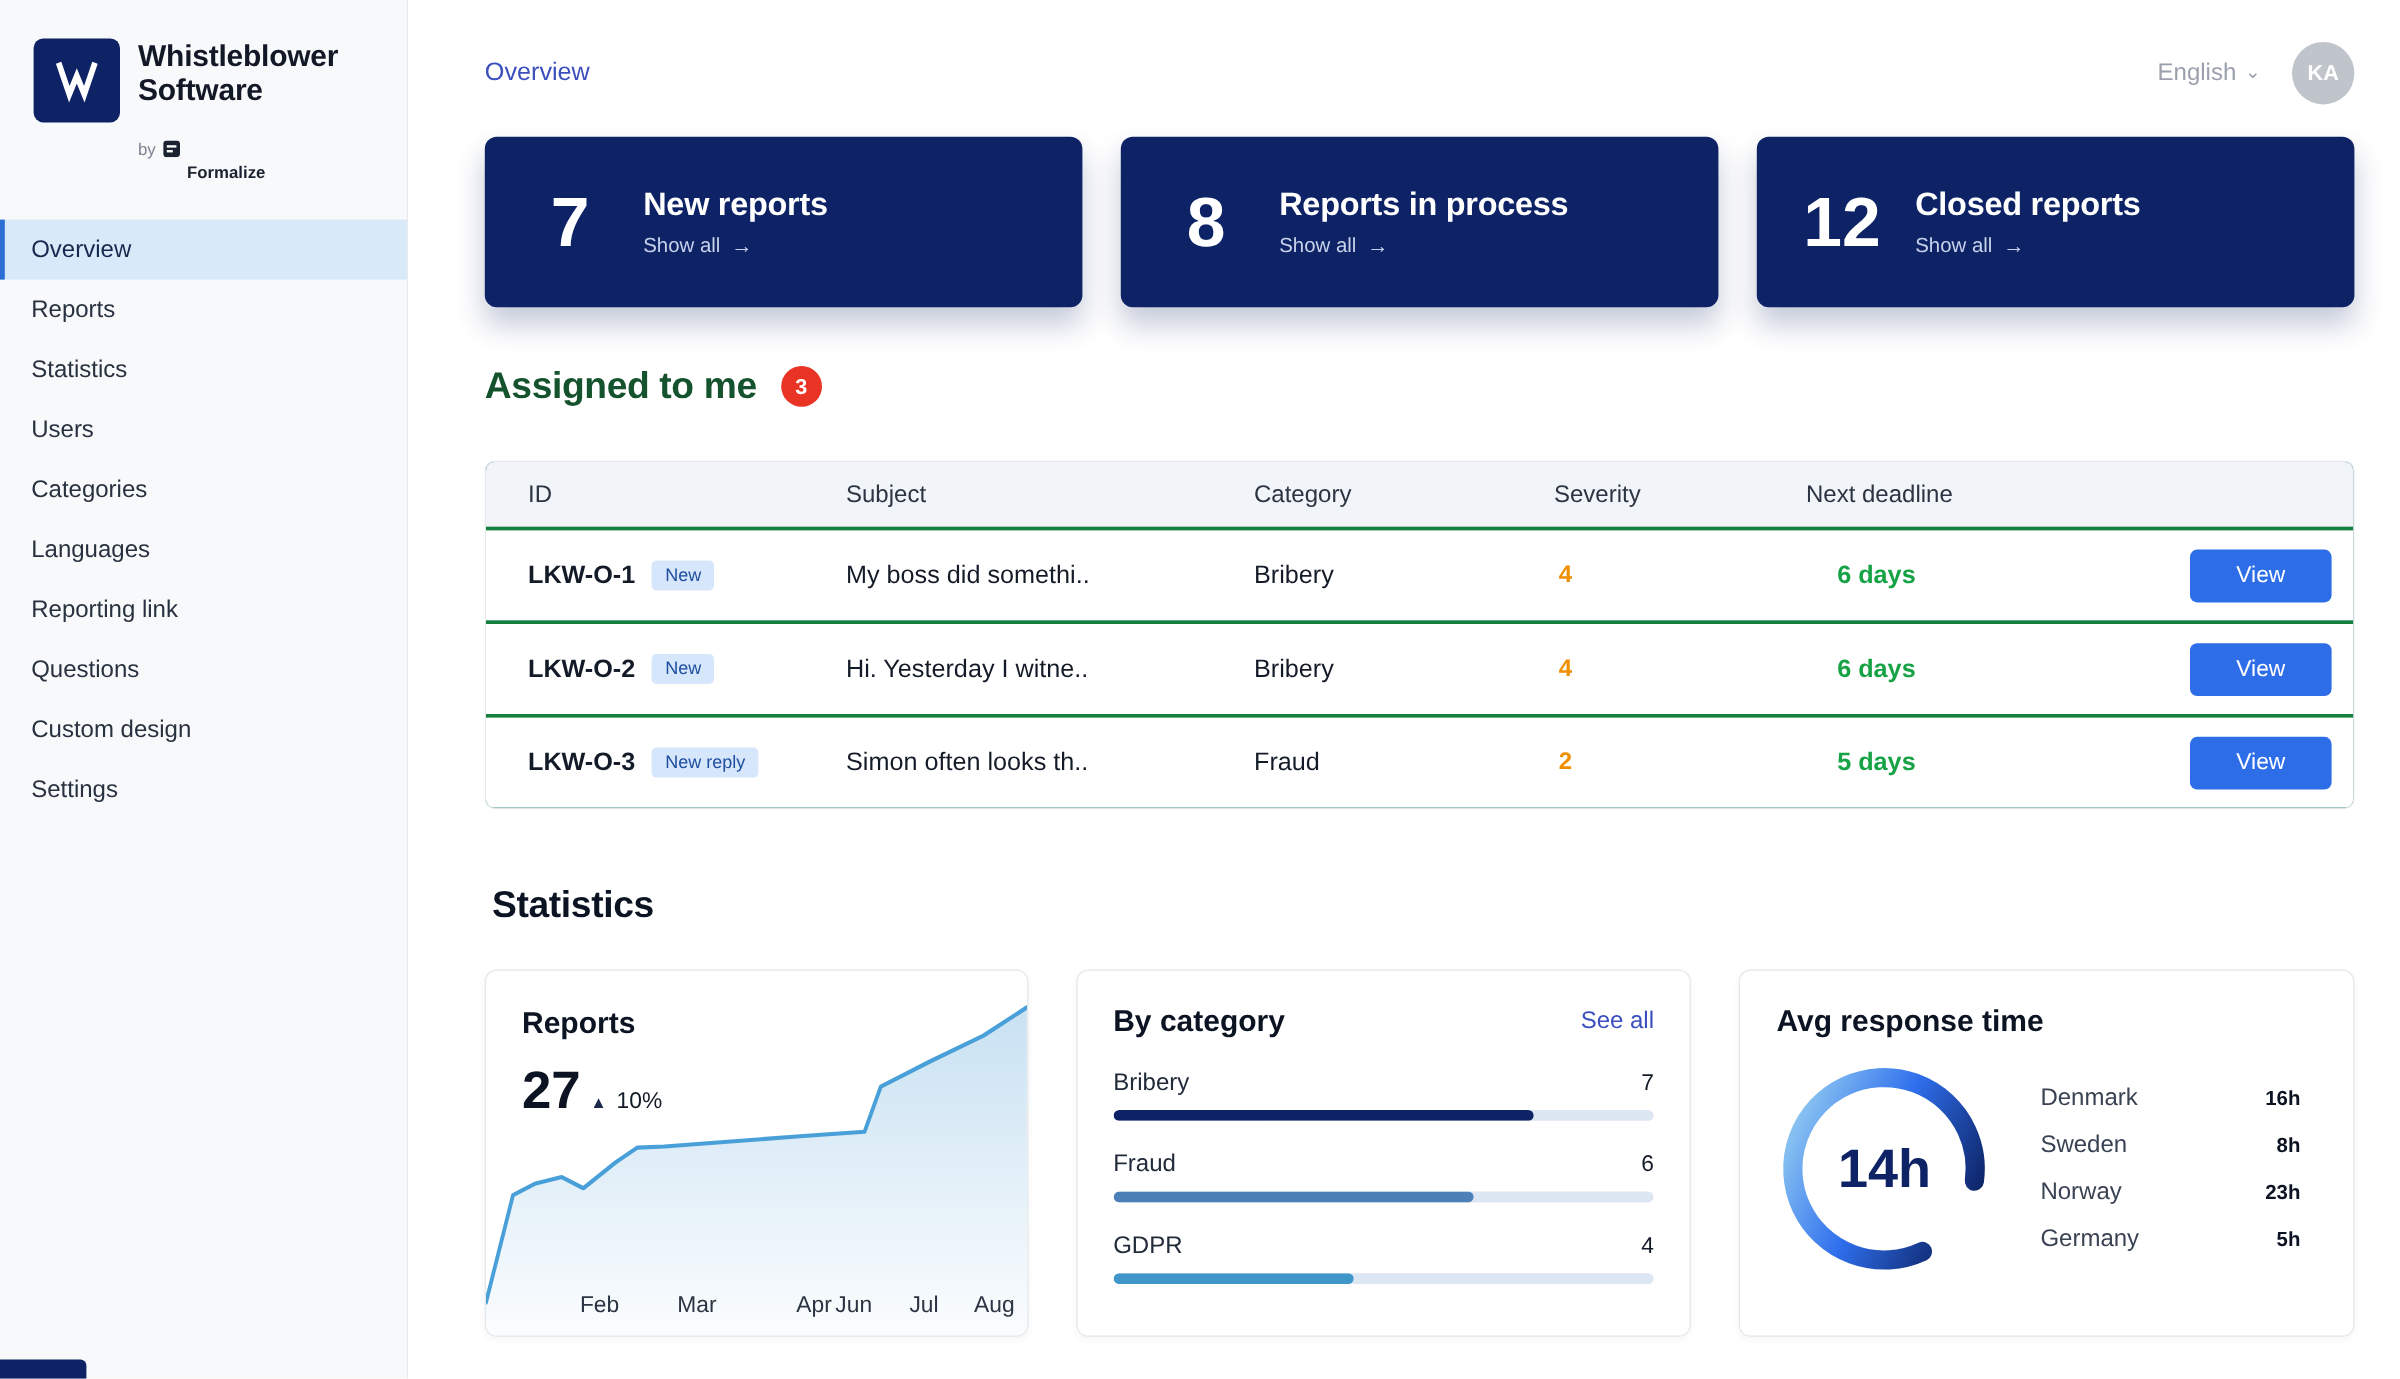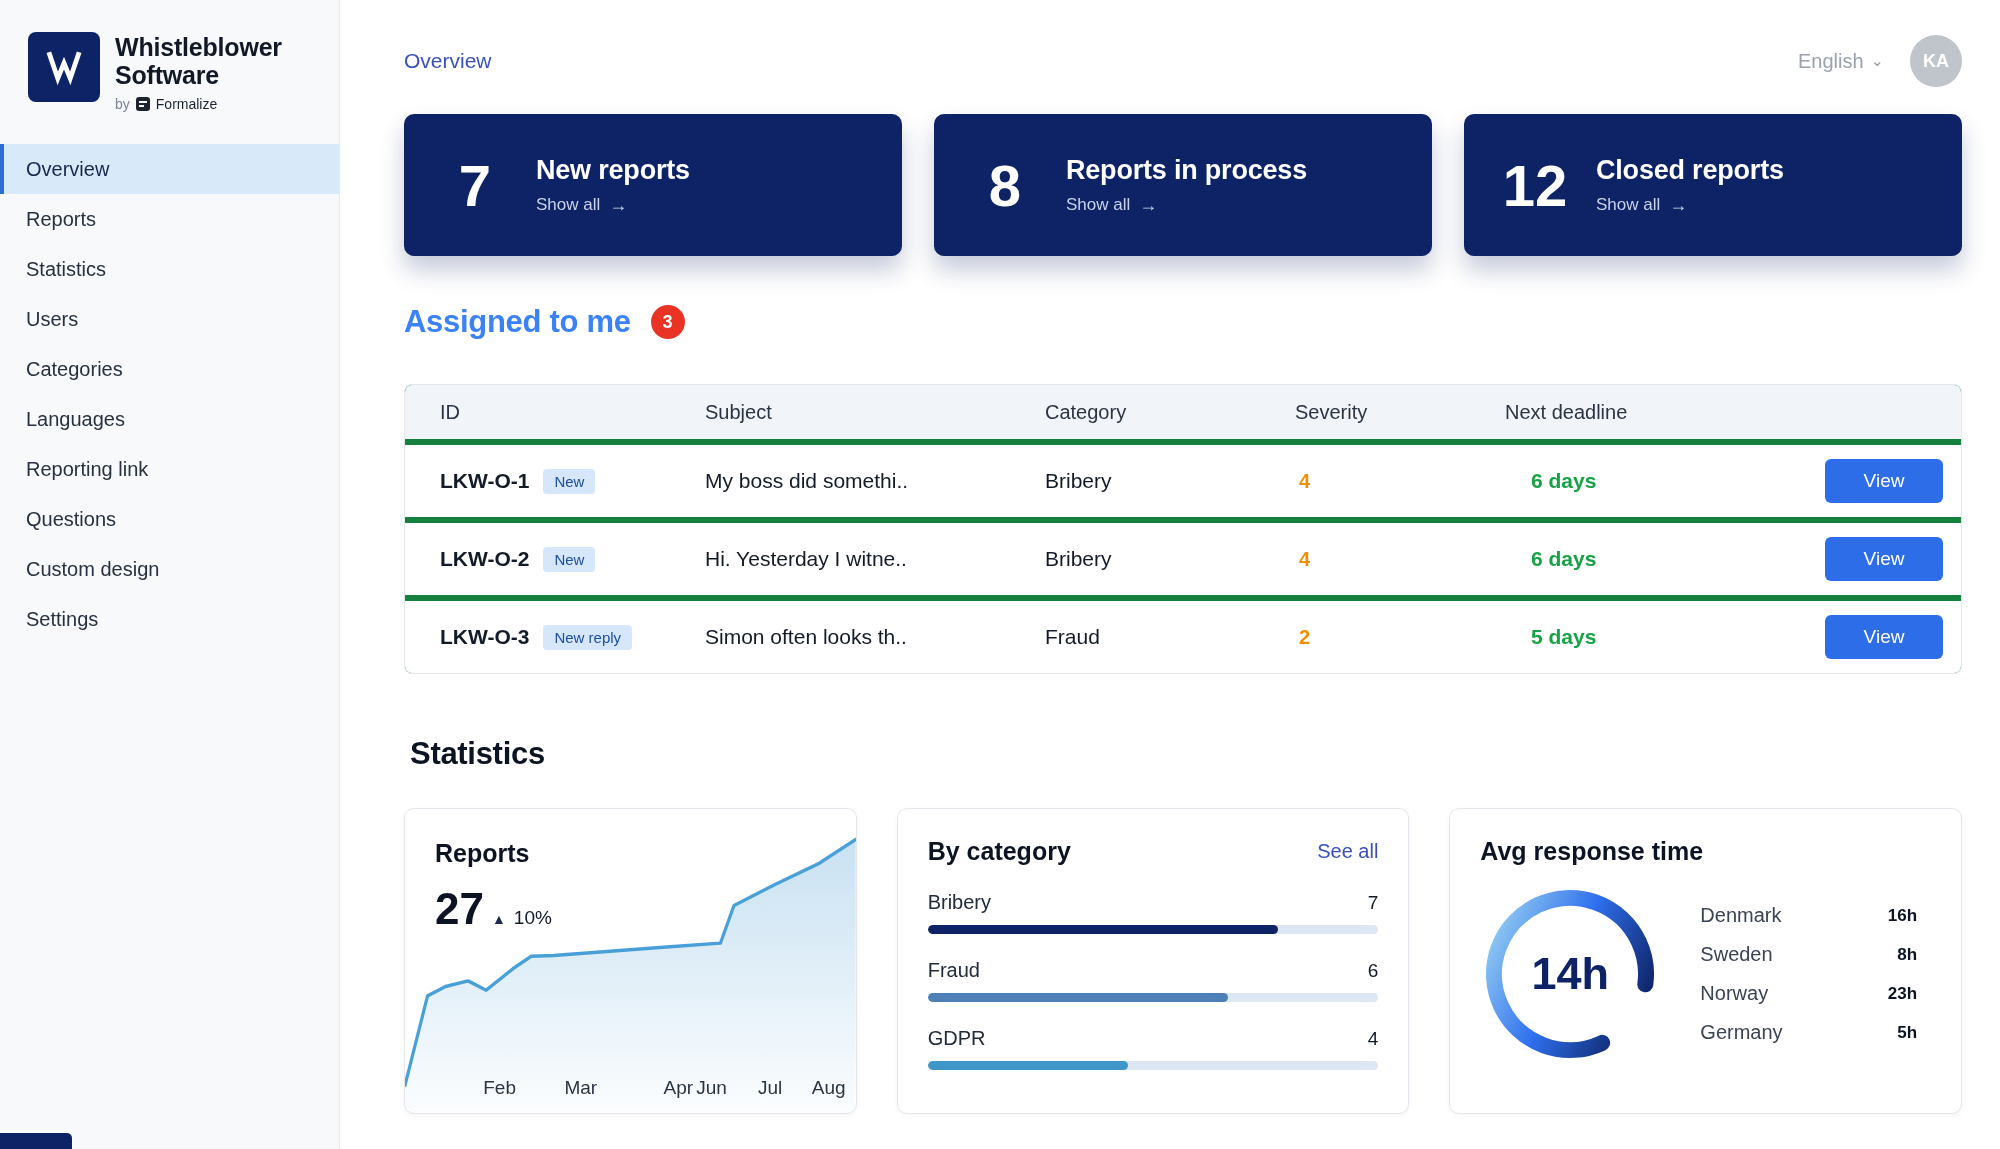--- a/index.html
+++ b/index.html
@@ -16,21 +16,21 @@
     border-right:1px solid #e7e9ed; position:relative;
   }
   .brand { display:flex; align-items:flex-start; gap:15px; padding:32px 16px 26px 28px; }
   .brand-logo {
     width:72px; height:70px; background:#0d2365; border-radius:8px;
     display:flex; align-items:center; justify-content:center; flex-shrink:0;
   }
   .brand-text { padding-top:2px; }
   .brand-title { font-size:25px; font-weight:700; color:#121826; line-height:1.1; letter-spacing:-0.2px; }
   .brand-byline { margin-top:7px; display:flex; align-items:center; gap:6px; font-size:14px; color:#7c8492; }
-  .byline-brand { color:#1c2330; font-weight:400; font-size:14px; }
+  .byline-brand { color:#1c2330; font-weight:700; font-size:14px;margin-top:39px; }
   .nav { margin-top:6px; }
   .nav-item {
     height:50px; display:flex; align-items:center; padding-left:22px;
     font-size:20px; color:#28313f; border-left:4px solid transparent; cursor:pointer;
   }
   .nav-item.active { background:#d8e9f9; border-left-color:#2b6fd4; color:#16294e; }
   .sidebar-accent {
     position:absolute; left:0; bottom:0; width:72px; height:16px;
     background:#0d2365; border-top-right-radius:5px;
   }
@@ -59,30 +59,30 @@
   .summary-count { font-size:58px; font-weight:700; min-width:86px; text-align:center; margin-right:18px; }
   .summary-title { font-size:27px; font-weight:700; letter-spacing:-0.2px; }
   .summary-action {
     margin-top:9px; font-size:17px; color:#c8d2ea;
     display:flex; align-items:center; gap:9px; cursor:pointer; width:max-content;
   }
   .arrow { font-size:18px; color:#c8d2ea; }
 
   
   .section-heading { display:flex; align-items:center; gap:20px; margin-top:48px; }
-  .section-heading h2 { font-size:31px; font-weight:700; color:#3b82f6; letter-spacing:-0.3px; }
+  .section-heading h2 { font-size:31px; font-weight:700; color:#14532d; letter-spacing:-0.3px; }
   .count-badge {
     width:34px; height:34px; border-radius:50%; background:#e93325; color:#fff;
     font-size:18px; font-weight:700; display:flex; align-items:center; justify-content:center;
   }
 
   .table-card { margin-top:44px; border:1px solid #e6e8ec; border-radius:8px; overflow:hidden; background:#0f766e; }
   .t-grid { display:grid; grid-template-columns:265px 340px 250px 210px 310px 1fr; align-items:center; padding-left:35px; }
   .t-header { background:#f1f4f8; height:54px; font-size:20px; color:#2b3442; }
-  .t-row { height:78px; border-top:6px solid #15803d; background:#fff; }
+  .t-row { height:78px; border-top:3px solid #15803d; background:#fff; }
   .cell { font-size:21px; color:#141b28; }
   .cell-id { display:flex; align-items:center; gap:14px; }
   .id-text { font-weight:600; font-size:21px; color:#141b28; }
   .tag {
     background:#d7e7fb; color:#1d4ea0; font-size:15px; font-weight:500;
     padding:4px 11px; border-radius:4px; white-space:nowrap;
   }
   .sev { font-size:20px; font-weight:700; color:#f09000; padding-left:4px; }
   .deadline { font-size:21px; font-weight:700; color:#17a345; padding-left:26px; }
   .action { display:flex; justify-content:flex-end; padding-right:18px; }

